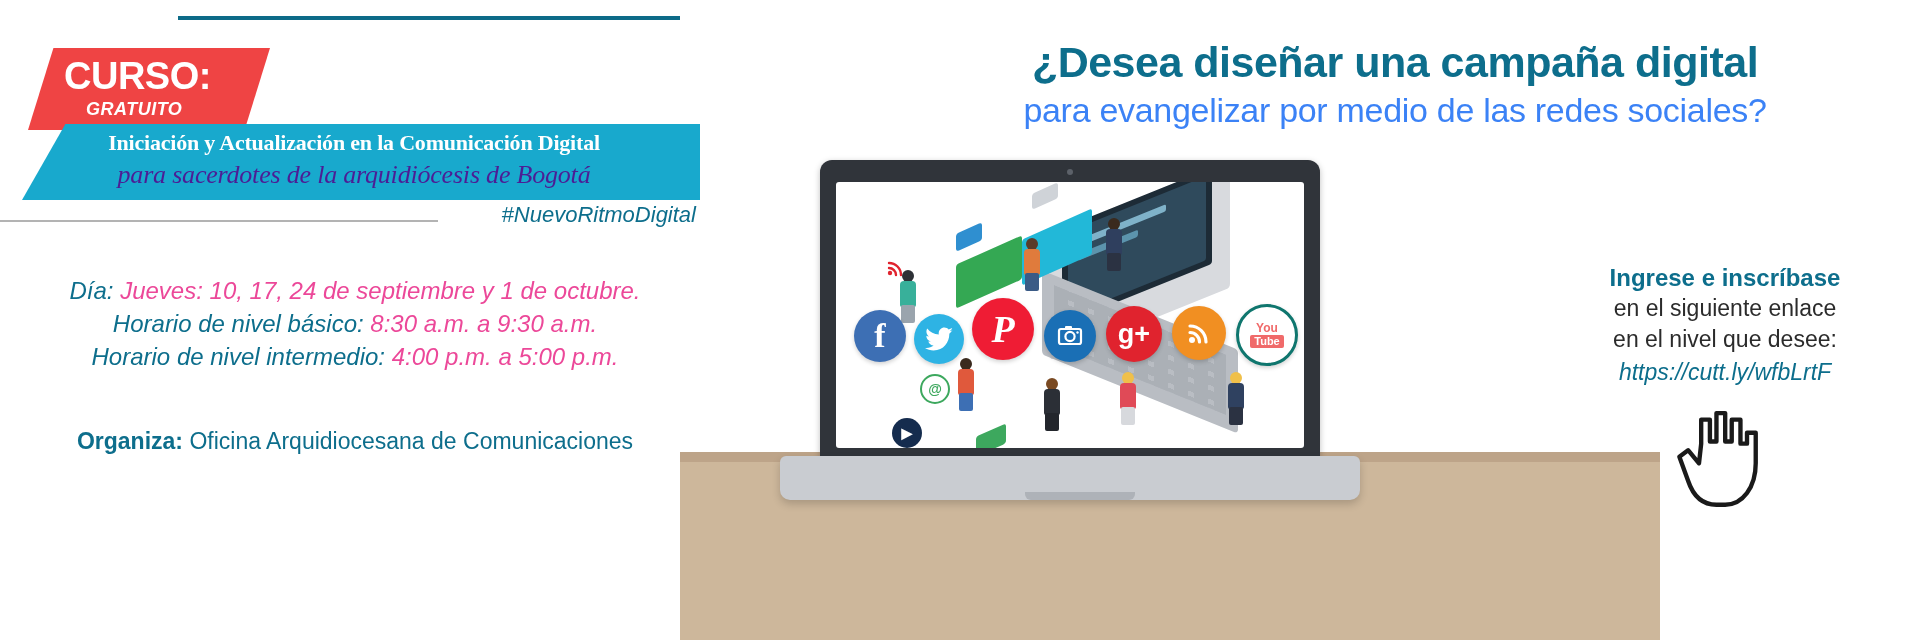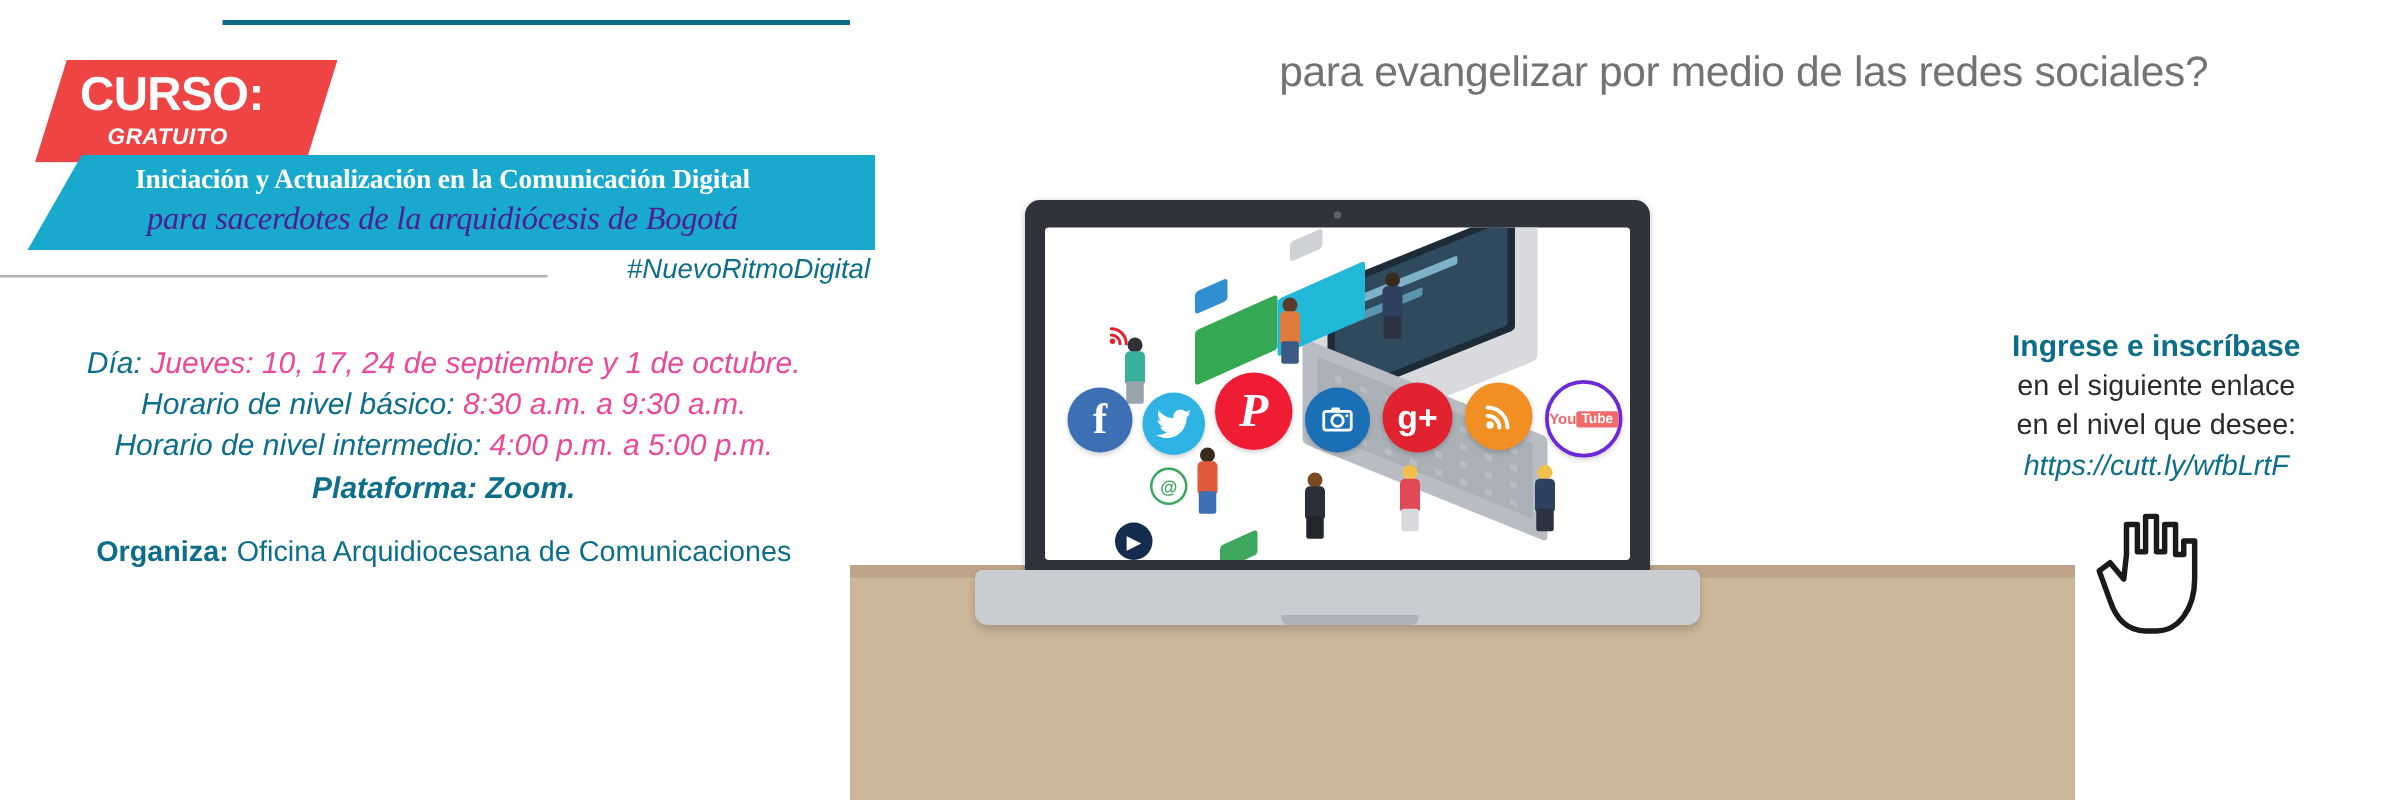--- a/index.html
+++ b/index.html
@@ -197,21 +197,21 @@
   .headline .hl1 {
     font-size: 43px;
     font-weight: bold;
     color: #0d6e8c;
     line-height: 52px;
     letter-spacing: -0.5px;
     white-space: nowrap;
   }
   .headline .hl2 {
     font-size: 34px;
-    color: #737373;
+    color: #3b82f6;
     line-height: 44px;
     letter-spacing: -0.3px;
     white-space: nowrap;
   }
 
   
   .cta {
     position: absolute;
     left: 1540px;
     top: 262px;
@@ -422,21 +422,21 @@
     color: #ffffff;
     font-weight: bold;
     box-shadow: 0 2px 4px rgba(0,0,0,0.18);
   }
   .soc-fb { left: 18px;  top: 128px; width: 52px; height: 52px; background: #3d6fb4; font-size: 34px; font-family: "Liberation Serif", serif; }
   .soc-tw { left: 78px;  top: 132px; width: 50px; height: 50px; background: #2eb3e4; font-size: 26px; }
   .soc-pi { left: 136px; top: 116px; width: 62px; height: 62px; background: #ef1c34; font-size: 38px; font-family: "Liberation Serif", serif; font-style: italic; }
   .soc-ig { left: 208px; top: 128px; width: 52px; height: 52px; background: #1a6fb5; font-size: 24px; }
   .soc-gp { left: 270px; top: 124px; width: 56px; height: 56px; background: #e0232e; font-size: 27px; }
   .soc-rs { left: 336px; top: 124px; width: 54px; height: 54px; background: #f18f22; font-size: 26px; }
-  .soc-yt { left: 400px; top: 122px; width: 56px; height: 56px; background: #ffffff; border: 3px solid #6d28d9; color: #f06a6a; }
+  .soc-yt { left: 400px; top: 122px; width: 56px; height: 56px; background: #ffffff; border: 3px solid #0f766e; color: #f06a6a; flex-direction: column; }
   .soc-yt .yt-top { font-size: 12px; line-height: 13px; }
   .soc-yt .yt-bot { font-size: 11px; line-height: 13px; background: #f06a6a; color: #ffffff; padding: 0 4px; border-radius: 2px; }
 
   .soc-small {
     position: absolute;
     border-radius: 50%;
     display: flex;
     align-items: center;
     justify-content: center;
     font-weight: bold;
@@ -507,30 +507,30 @@
         <span class="val">Jueves: 10, 17, 24 de septiembre y 1 de octubre.</span>
       </div>
       <div class="line">
         <span class="lbl">Horario  de nivel básico:</span>
         <span class="val">8:30 a.m. a 9:30 a.m.</span>
       </div>
       <div class="line">
         <span class="lbl">Horario de nivel intermedio:</span>
         <span class="val">4:00 p.m. a 5:00 p.m.</span>
       </div>
-      <div class="platform">Plataforma: Zoom.</div>
     </div>
 
     <div class="organiza">
       <span class="org-lbl">Organiza:</span>
       <span class="org-val">Oficina Arquidiocesana de Comunicaciones</span>
     </div>
   </div>
 
   <div class="headline">
+    <div class="hl1">¿Desea diseñar una campaña digital</div>
     <div class="hl2">para evangelizar por medio de las redes sociales?</div>
   </div>
 
   <div class="cta">
     <div class="cta-title">Ingrese e inscríbase</div>
     <div class="cta-line">en el siguiente enlace</div>
     <div class="cta-line">en el nivel que desee:</div>
     <div class="cta-url">https://cutt.ly/wfbLrtF</div>
   </div>
 

